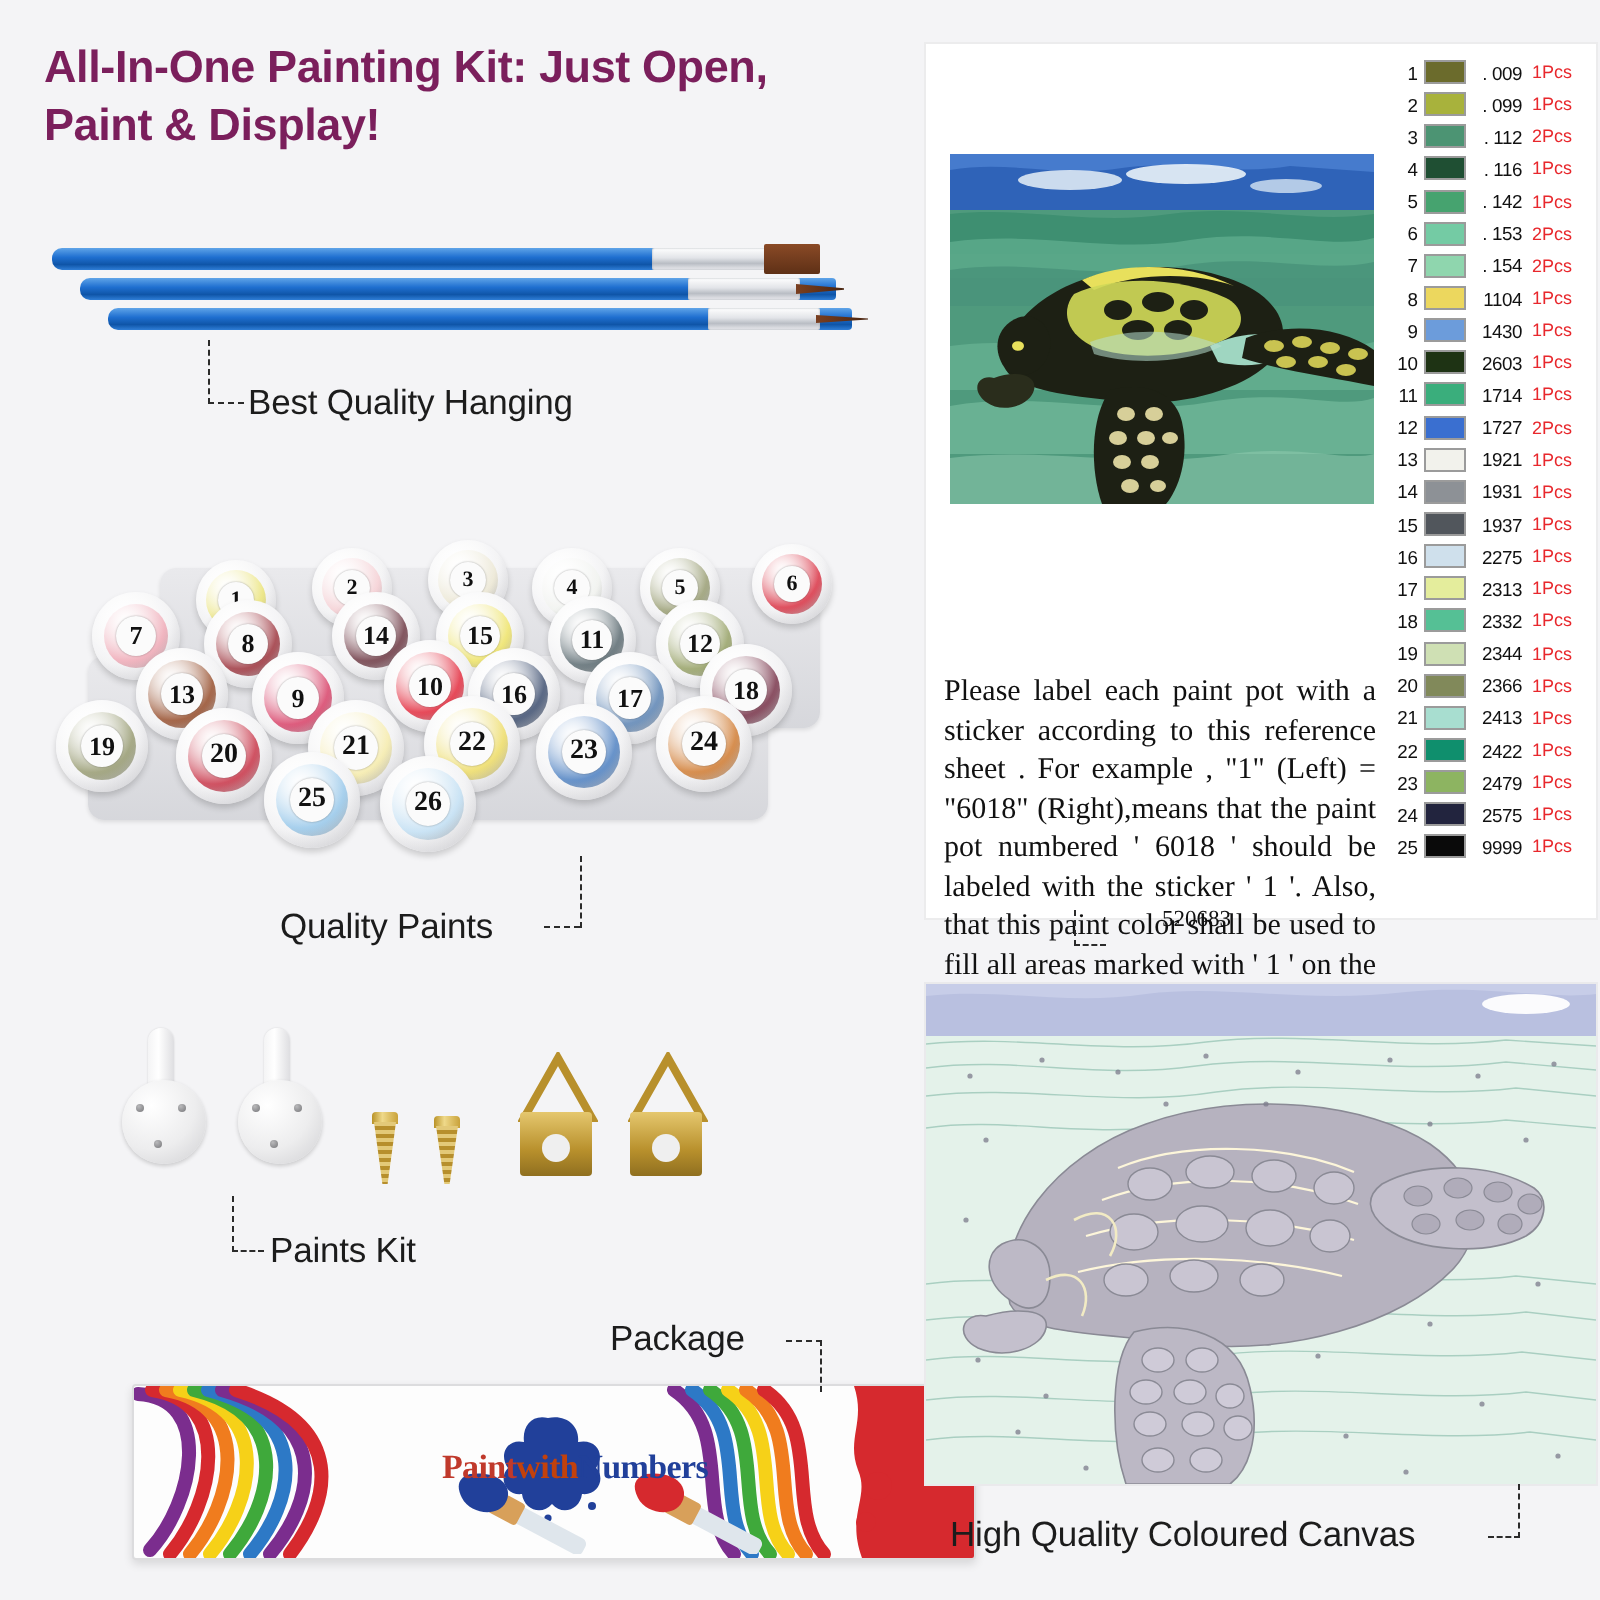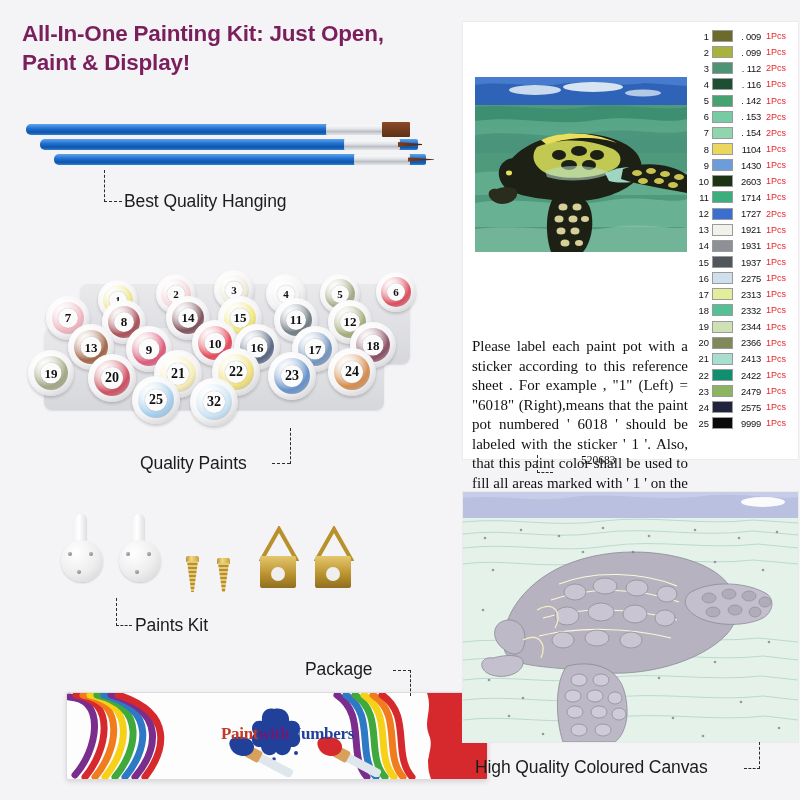--- a/index.html
+++ b/index.html
@@ -271,21 +271,21 @@
           <div class="num" style="width: 22px; height: 22px; font-size: 14px;">24</div>
         </div>
         <div class="pot" style="left: 126px; top: 118px; width: 48px; height: 48px; background: radial-gradient(circle at 38% 32%, rgb(255, 255, 255), rgb(240, 240, 242) 58%, rgb(214, 214, 218) 100%);">
           <div class="body" style="left: 6px; top: 6px; width: 36px; height: 36px; background: radial-gradient(circle at 36% 30%, rgba(255, 255, 255, 0.55), rgb(143, 195, 232) 62%, rgba(0, 0, 0, 0.28));"></div>
           <div class="rim"></div>
           <div class="num" style="width: 22px; height: 22px; font-size: 14px;">25</div>
         </div>
         <div class="pot" style="left: 184px; top: 120px; width: 48px; height: 48px; background: radial-gradient(circle at 38% 32%, rgb(255, 255, 255), rgb(240, 240, 242) 58%, rgb(214, 214, 218) 100%);">
           <div class="body" style="left: 6px; top: 6px; width: 36px; height: 36px; background: radial-gradient(circle at 36% 30%, rgba(255, 255, 255, 0.55), rgb(188, 220, 242) 62%, rgba(0, 0, 0, 0.28));"></div>
           <div class="rim"></div>
-          <div class="num" style="width: 22px; height: 22px; font-size: 14px;">32</div>
+          <div class="num" style="width: 22px; height: 22px; font-size: 14px;">26</div>
         </div>
       </div>
   </div>
 
   <div class="abs dash-v" style="left:290px;top:428px;height:36px;"></div>
   <div class="abs dash-h" style="left:272px;top:463px;width:18px;"></div>
   <div class="abs callout" style="left:140px;top:453px;">Quality Paints</div>
 
   <div class="abs" id="hanging">
 
@@ -363,21 +363,21 @@
 
       <div id="brandlogo">
         <svg width="62" height="56" viewBox="0 0 62 56" style="position:absolute;left:48px;top:-12px;">
           <path d="M31,4 C40,2 47,8 46,16 C55,14 60,22 55,29 C60,34 56,43 48,42 C47,50 38,53 33,47
                    C28,53 19,50 18,42 C10,43 6,34 11,29 C6,22 11,14 19,16 C18,8 23,2 31,4 Z" fill="#21409a"></path>
           <circle cx="9" cy="47" r="2.2" fill="#21409a"></circle>
           <circle cx="53" cy="48" r="2" fill="#21409a"></circle>
           <circle cx="31" cy="54" r="1.8" fill="#21409a"></circle>
         </svg>
         <span class="brandtext" style="color:#c0392b;position:relative;z-index:2;">Paint</span>
-          <span class="brandtext" style="color:#701a75;position:relative;z-index:3;">with</span>
+          <span class="brandtext" style="color:#c2410c;position:relative;z-index:3;">with</span>
           <span class="brandtext" style="color:#21409a;position:relative;z-index:2;">Numbers</span>
       </div>
 
       <svg width="200" height="42" viewBox="0 0 200 42" style="position:absolute;left:160px;top:42px;">
         <g>
           <rect x="30" y="16" width="42" height="9" rx="3" fill="#dfe6ec" transform="rotate(28 30 16)"></rect>
           <rect x="22" y="10" width="16" height="12" rx="2" fill="#d8a05a" transform="rotate(28 22 10)"></rect>
           <path d="M8,2 C22,0 30,8 26,16 C22,24 8,22 4,14 C1,8 2,4 8,2 Z" fill="#21409a"></path>
         </g>
         <g>

